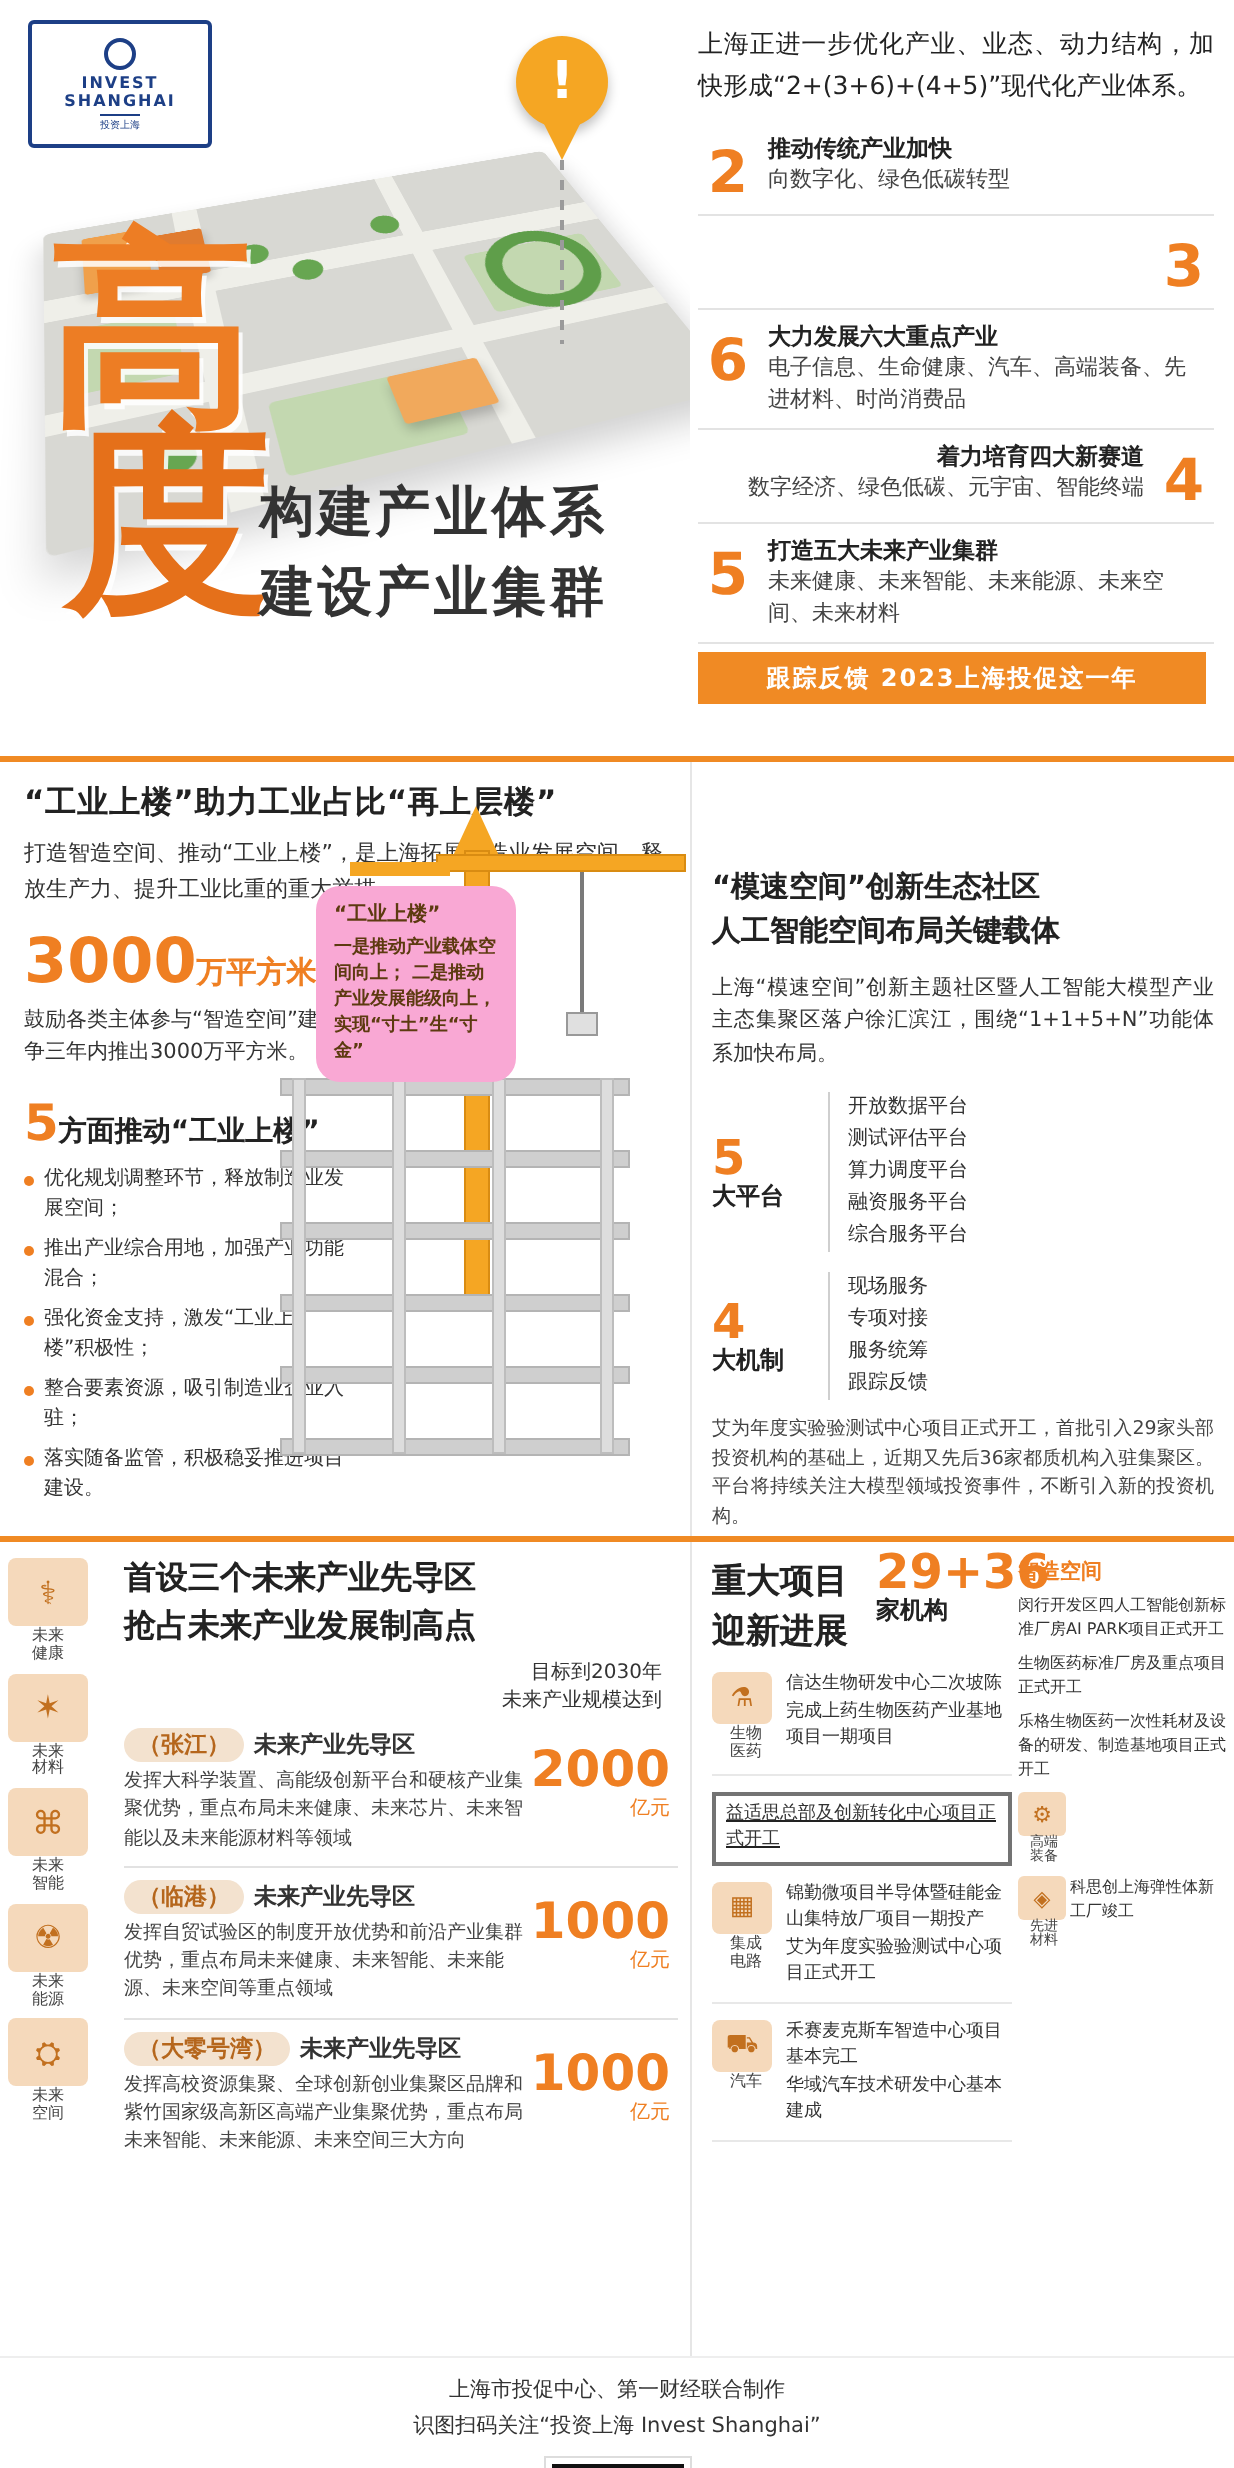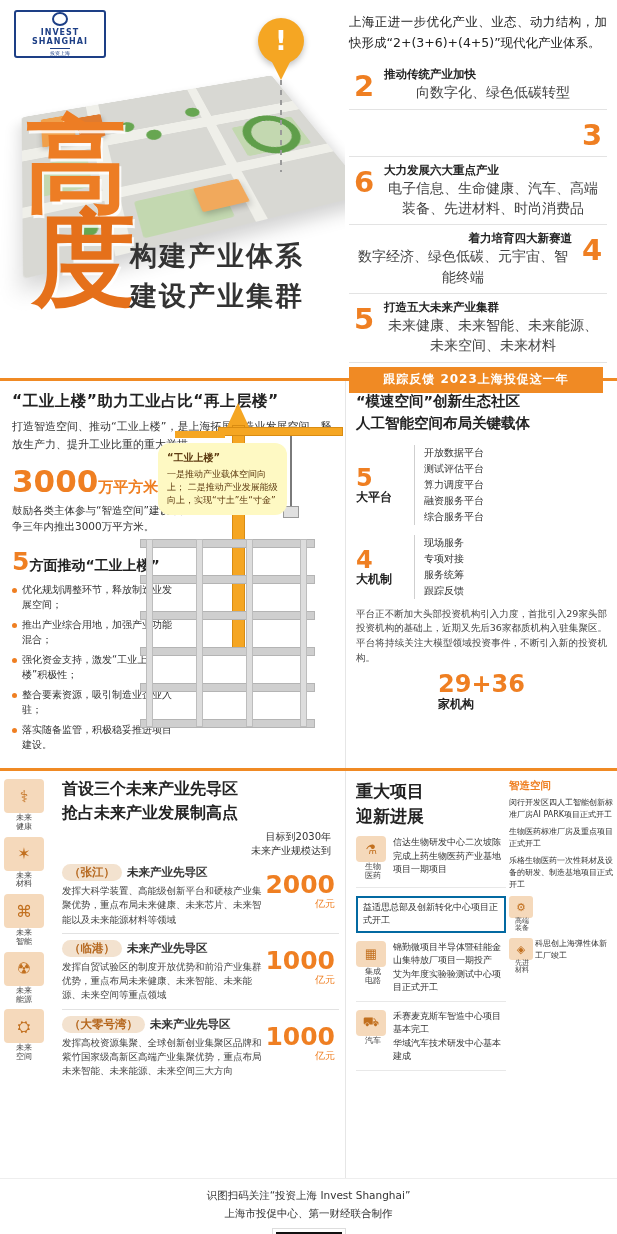--- a/index.html
+++ b/index.html
@@ -12,21 +12,21 @@
     overflow: hidden;
     position: relative;
   }
   .page { width: 617px; height: 1234px; position: relative; background:#fff; }
 
   
   .top { display: flex; height: 378px; position: relative; }
   .top-left { width: 345px; position: relative; background:#fff; overflow:hidden; }
   .top-right { width: 272px; padding: 12px 10px 0 4px; position: relative; }
 
-  .logo { position:absolute; left:14px; top:10px; width:92px; height:48px; border:2px solid #1d3f86; border-radius:3px;
+  .logo { position:absolute; left:14px; top:10px; width:92px; height:64px; border:2px solid #1d3f86; border-radius:3px;
           display:flex; flex-direction:column; align-items:center; justify-content:center; background:#fff; z-index:6;}
   .logo-ic { width:16px;height:16px;border-radius:50%;border:2px solid #1d3f86; margin-bottom:2px;}
   .logo-t1 { font-size:8px; color:#1d3f86; letter-spacing:1px; font-weight:bold;}
   .logo-t2 { font-size:8px; color:#1d3f86; letter-spacing:1px; font-weight:bold;}
   .logo-t3 { font-size:5px; color:#1d3f86; margin-top:2px; border-top:1px solid #1d3f86; padding-top:1px;}
 
   
   .map {
     position:absolute; left:28px; top:52px; width:300px; height:200px;
     background:#d8d8d3; transform: perspective(400px) rotateX(46deg) rotateZ(-16deg);
@@ -71,21 +71,21 @@
   .hl-sub2 { position:absolute; left:130px; top:278px; font-size:27px; font-weight:bold; color:#333; letter-spacing:2px; z-index:8;}
 
   
   .intro { font-size:12.5px; line-height:1.65; color:#222; margin-bottom:8px; text-align:justify; }
 
   .num-row { display:flex; align-items:flex-start; border-bottom:1px solid #e3e3e3; padding:5px 0 6px; }
   .num-row.rev { flex-direction: row-reverse; }
   .num-badge { font-size:29px; font-weight:bold; color:#ef7f22; width:30px; text-align:center; line-height:1; padding-top:6px; flex:0 0 30px;}
   .num-txt { flex:1; padding:0 5px;}
   .num-t1 { font-size:11.5px; font-weight:bold; color:#222; line-height:1.4;}
-  .num-t2 { font-size:14px; color:#444; line-height:1.45;text-align:center;}
+  .num-t2 { font-size:11px; color:#444; line-height:1.45;}
   .num-row.rev .num-txt { text-align:right; }
 
   .orange-bar { height:26px; background:#f08a24; margin:4px 4px 0 0; display:flex; align-items:center; justify-content:center;
                 color:#fff; font-size:12px; font-weight:bold; letter-spacing:1px;}
 
   
   .mid { display:flex; height:390px; border-top:3px solid #f08a24; }
   .mid-left { width:345px; position:relative; padding:10px 8px 0 12px; overflow:hidden;}
   .mid-right { width:272px; position:relative; padding:10px 10px 0 10px; border-left:1px solid #e6e6e6;}
 
@@ -104,22 +104,22 @@
   .crane-wrap { position:absolute; right:0px; top:26px; width:205px; height:350px; }
   .crane-mast { position:absolute; left:92px; top:18px; width:13px; height:230px; background:#f5a623; border:1px solid #d98c12;}
   .crane-jib { position:absolute; left:78px; top:20px; width:125px; height:9px; background:#f5a623; border:1px solid #d98c12;}
   .crane-cjib { position:absolute; left:35px; top:24px; width:50px; height:7px; background:#f5a623;}
   .crane-top { position:absolute; left:86px; top:-4px; width:0;height:0;border-left:12px solid transparent;border-right:12px solid transparent;border-bottom:26px solid #f5a623;}
   .crane-line { position:absolute; left:150px; top:29px; width:2px; height:70px; background:#7a7a7a;}
   .crane-hook { position:absolute; left:143px; top:99px; width:16px; height:12px; background:#e0e0e0; border:1px solid #999;}
   .bldg { position:absolute; left:0px; top:132px; width:175px; height:200px; }
   .floor { position:absolute; left:0; width:175px; height:9px; background:#cfcfcf; border:1px solid #b4b4b4;}
   .col { position:absolute; width:7px; background:#ddd; border:1px solid #bdbdbd;}
-  .tooltip { position:absolute; left:18px; top:36px; width:129px; background:#fef9c3; border-radius:12px; padding:8px 9px;
-             font-size:9px; line-height:1.45; color:#5d3a10; z-index:9;}
+  .tooltip { position:absolute; left:18px; top:36px; width:100px; background:#f9a8d4; border-radius:12px; padding:8px 9px;
+             font-size:9px; line-height:1.45; color:#5d3a10; z-index:9;font-weight:bold;}
   .tooltip b { display:block; font-size:10px; margin-bottom:2px;}
 
   
   .mr-title { font-size:14.5px; font-weight:bold; color:#222; line-height:1.5;}
   .mr-desc { font-size:10.5px; line-height:1.6; color:#333; margin-top:8px; text-align:justify;}
   .plat-row { display:flex; align-items:center; margin-top:10px;}
   .plat-num { font-size:24px; font-weight:bold; color:#ef7f22; width:58px; line-height:1.1;}
   .plat-num span { font-size:12px; color:#222; display:block;}
   .plat-list { border-left:1px solid #cfcfcf; padding-left:9px; }
   .plat-item { font-size:10px; color:#333; line-height:1.6;}
@@ -147,21 +147,21 @@
   .zone-v .v { font-size:25px; font-weight:bold; color:#ef7f22; line-height:1;}
   .zone-v .u { font-size:10px; color:#ef7f22;}
   .zone-div { height:1px; background:#e2e2e2; margin:6px 0 0 58px;}
 
   .br-title { font-size:17px; font-weight:bold; color:#222; line-height:1.45; }
   .proj { display:flex; margin-top:8px; padding-bottom:6px; border-bottom:1px solid #e8e8e8;}
   .proj-ic { width:34px; flex:0 0 34px; text-align:center;}
   .proj-ic .sq { width:30px;height:26px; background:#f5d9bb; border-radius:4px; display:flex;align-items:center;justify-content:center; font-size:13px;color:#c2701f;}
   .proj-ic .lb { font-size:8px; color:#444; line-height:1.1; margin-top:1px;}
   .proj-tx { font-size:9px; line-height:1.5; color:#333; padding-left:3px;}
-  .highlight-box { border:2px solid #0369a1; padding:3px 2px;}
+  .highlight-box { border:2px solid #737373; padding:3px 2px;text-decoration:underline;}
 
   .right-col2 { position:absolute; right:4px; top:8px; width:104px;}
   .rc-title { font-size:10.5px; font-weight:bold; color:#ef7f22; margin-bottom:4px;}
   .rc-item { display:flex; margin-bottom:6px;}
   .rc-ic { width:26px; flex:0 0 26px; text-align:center;}
   .rc-ic .sq { width:24px;height:22px;background:#f5d9bb;border-radius:3px;display:flex;align-items:center;justify-content:center;font-size:11px;color:#c2701f;}
   .rc-ic .lb { font-size:7px;color:#444;line-height:1;}
   .rc-tx { font-size:8px; line-height:1.45; color:#333;}
 
   
@@ -300,22 +300,23 @@
         </div>
         <div class="tooltip">
           <b>“工业上楼”</b>
           <span>一是推动产业载体空间向上；
 二是推动产业发展能级向上，实现“寸土”生“寸金”</span>
         </div>
       </div>
     </div>
 
     <div class="mid-right">
-      <div class="mr-title" style="white-space:pre-line;">“模速空间”创新生态社区
+      <div class="mr-title" style="white-space:pre-line;margin-top:43px;">“模速空间”创新生态社区
 人工智能空间布局关键载体</div>
+      <div class="mr-desc">上海“模速空间”创新主题社区暨人工智能大模型产业主态集聚区落户徐汇滨江，围绕“1+1+5+N”功能体系加快布局。</div>
 
       <div class="plat-row">
         <div class="plat-num">
           <span style="font-size:24px;color:#ef7f22;display:inline;">5</span>
           <span>大平台</span>
         </div>
         <div class="plat-list">
           <div class="plat-item">开放数据平台</div>
           <div class="plat-item">测试评估平台</div>
           <div class="plat-item">算力调度平台</div>
@@ -330,21 +331,21 @@
           <span>大机制</span>
         </div>
         <div class="plat-list">
           <div class="plat-item">现场服务</div>
           <div class="plat-item">专项对接</div>
           <div class="plat-item">服务统筹</div>
           <div class="plat-item">跟踪反馈</div>
         </div>
       </div>
 
-      <div class="note">平台正不断加大头部投资机构引入力度，首批引入29家头部投资机构的基础上，近期又先后36家都质机构入驻集聚区。平台将持续关注大模型领域投资事件，不断引入新的投资机构。</div>
+      <div class="note">艾为年度实验验测试中心项目正式开工，首批引入29家头部投资机构的基础上，近期又先后36家都质机构入驻集聚区。平台将持续关注大模型领域投资事件，不断引入新的投资机构。</div>
 
       <div class="plat-row" style="margin-top:6px;justify-content:center;">
         <div class="plat-num" style="width:auto;">
           <span style="font-size:24px;color:#ef7f22;display:inline;">29+36</span>
           <span>家机构</span>
         </div>
       </div>
     </div>
   </div>
 
@@ -485,18 +486,18 @@
             <div class="lb" style="white-space:pre-line;">先进
 材料</div>
           </div>
           <div class="rc-tx">科思创上海弹性体新工厂竣工</div>
         </div>
       </div>
     </div>
   </div>
 
   <div class="footer">
+    <div class="f1">上海市投促中心、第一财经联合制作</div>
     <div class="f1">识图扫码关注“投资上海 Invest Shanghai”</div>
-    <div class="f1">上海市投促中心、第一财经联合制作</div>
     <div class="qr"></div>
   </div>
 
 </div>
 
 </body></html>

